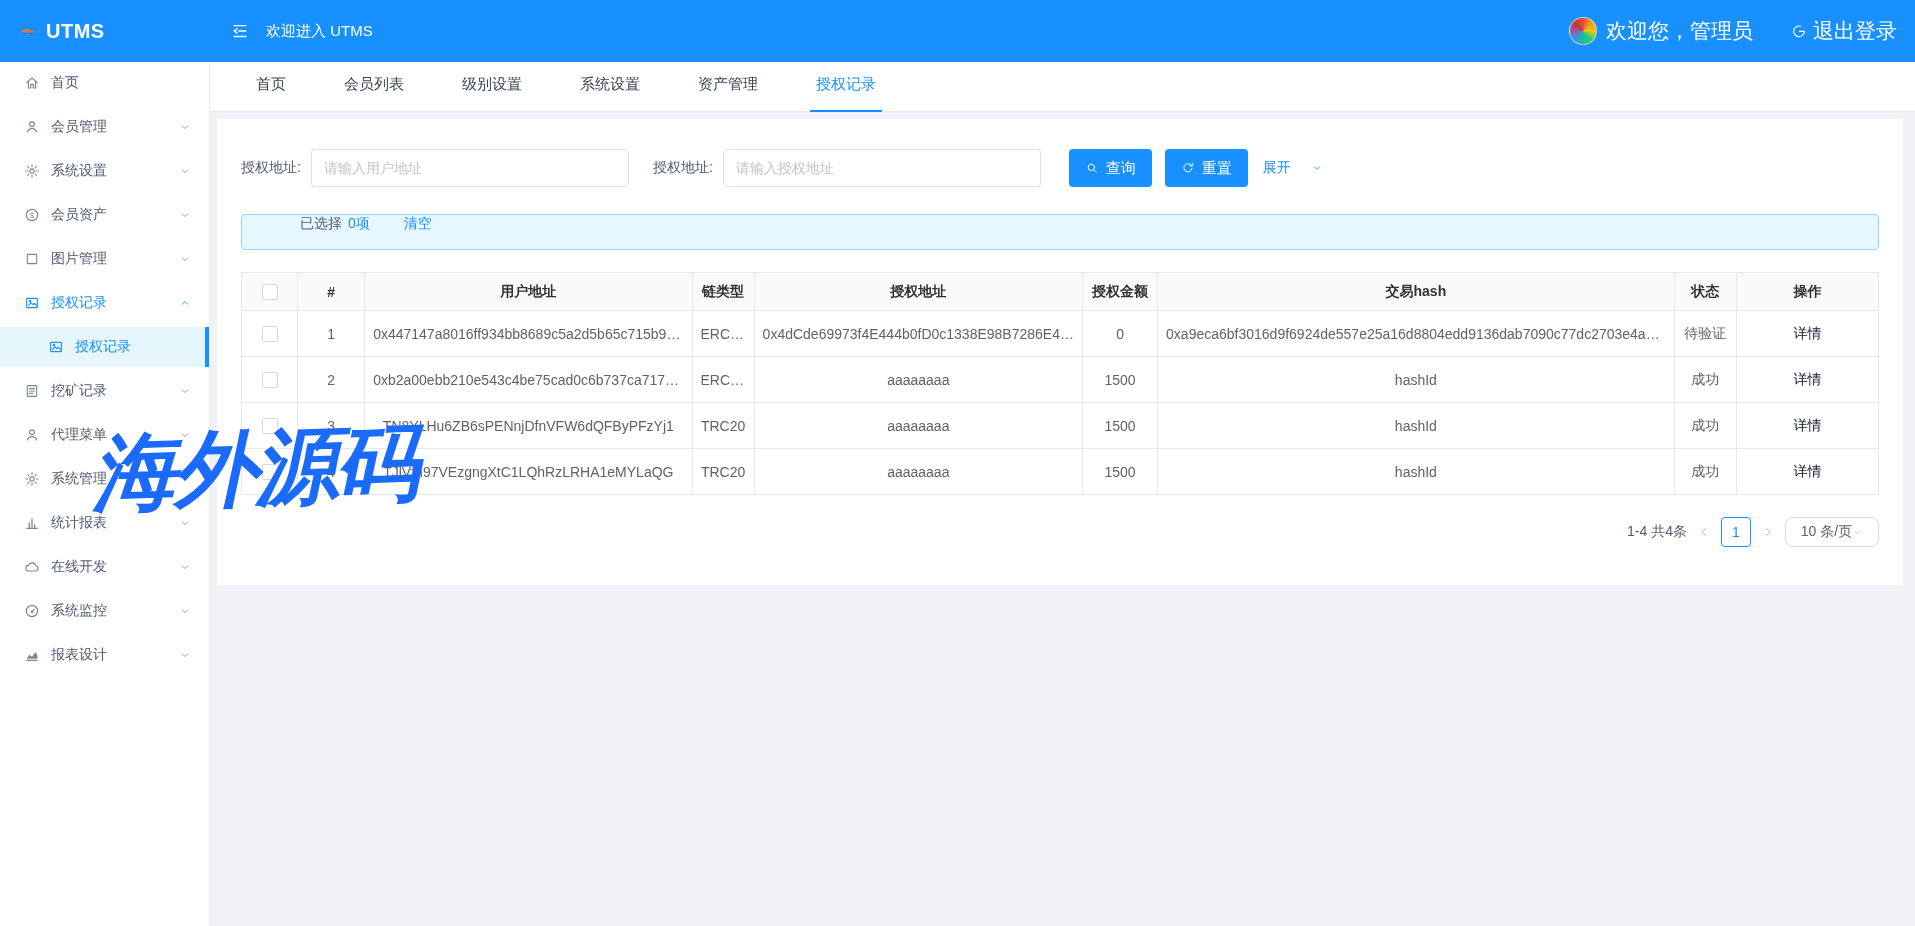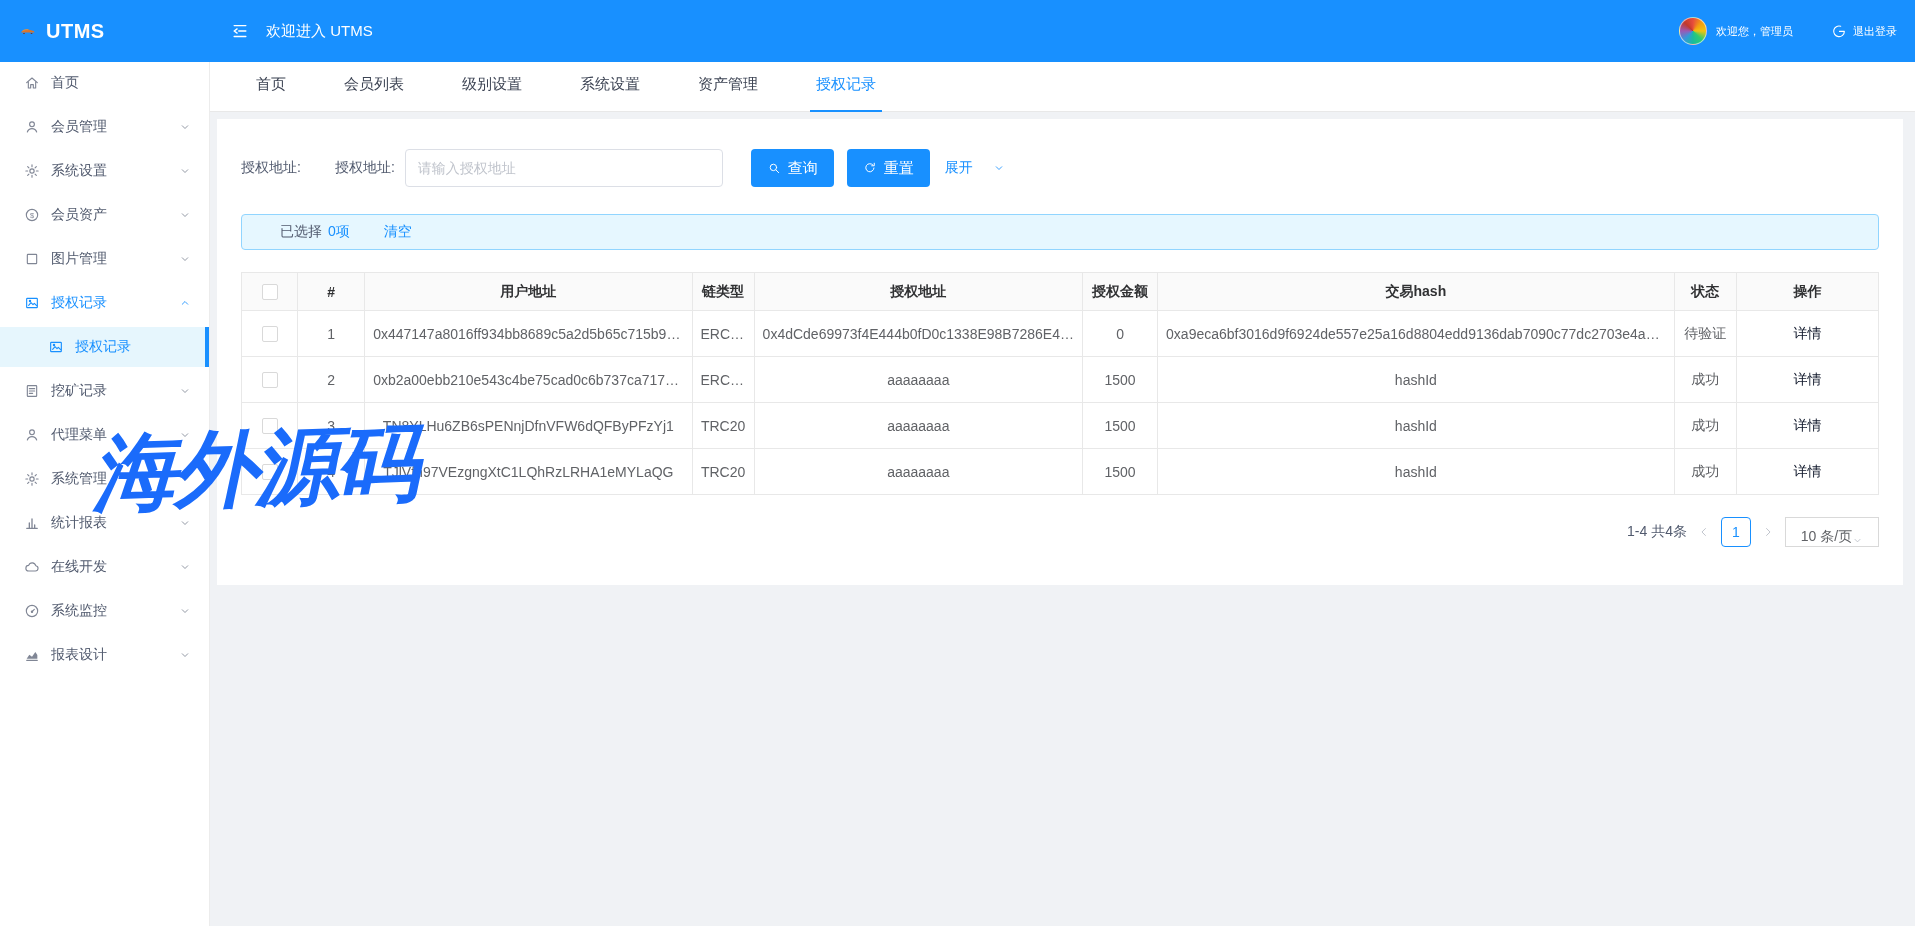--- a/index.html
+++ b/index.html
@@ -14,21 +14,21 @@
   
   .topbar {
     position: absolute; top: 0; left: 0; right: 0; height: 62px;
     background: #1890ff; color: #fff; display: flex; align-items: center; z-index: 20;
   }
   .brand-area { width: 210px; display: flex; align-items: center; padding-left: 20px; gap: 10px; flex: none; }
   .brand-text { font-size: 20px; font-weight: bold; letter-spacing: .5px; }
   .fold { margin-left: 20px; cursor: pointer; }
   .fold svg { width: 20px; height: 20px; }
   .welcome { margin-left: 16px; font-size: 15px; }
-  .topbar-right { margin-left: auto; display: flex; align-items: center; padding-right: 18px; font-size: 11px; }
+  .topbar-right { margin-left: auto; display: flex; align-items: center; padding-right: 18px; font-size: 21px; }
   .avatar {
     width: 28px; height: 28px; border-radius: 50%; margin-right: 9px;
     background: conic-gradient(#e74c3c,#f39c12,#f1c40f,#2ecc71,#1abc9c,#3498db,#9b59b6,#c0392b,#e74c3c);
     border: 1px solid rgba(255,255,255,.6);
   }
   .logout-group { display: flex; align-items: center; gap: 6px; margin-left: 38px; cursor: pointer; }
   .logout-group svg { width: 16px; height: 16px; }
 
   
   .sidebar {
@@ -81,21 +81,21 @@
   }
   .btn svg { width: 14px; height: 14px; }
   .btn-search { margin-left: 28px; }
   .btn-reset { margin-left: 13px; }
   .expand-link { color: #1890ff; margin-left: 15px; display: flex; align-items: center; gap: 20px; cursor: pointer; }
   .expand-link svg { width: 12px; height: 12px; }
 
   
   .alert {
     margin-top: 27px; height: 36px; background: #e6f7ff; border: 1px solid #91d5ff;
-    border-radius: 4px; display: flex; align-items: center; padding-left: 38px;
+    border-radius: 4px; display: flex; align-items: flex-start; padding-left: 58px;
   }
   .sel-count { color: #1890ff; margin-left: 6px; }
   .clear-link { color: #1890ff; margin-left: 34px; cursor: pointer; }
 
   
   table { margin-top: 22px; width: 100%; border-collapse: collapse; table-layout: fixed; }
   th, td {
     border: 1px solid #e8e8e8; text-align: center; padding: 4px 8px;
     overflow: hidden; white-space: nowrap; text-overflow: ellipsis; color: #606266;
   }
@@ -109,22 +109,22 @@
 
   
   .pagination { margin-top: 22px; display: flex; justify-content: flex-end; align-items: center; gap: 10px; color: #515a6e; }
   .page-arrow { color: #c0c4cc; cursor: pointer; display: flex; }
   .page-arrow svg { width: 14px; height: 14px; }
   .page-num {
     min-width: 30px; height: 30px; border: 1px solid #1890ff; border-radius: 4px; color: #1890ff;
     display: flex; align-items: center; justify-content: center; background: #fff; cursor: pointer;
   }
   .page-size {
-    min-width: 94px; height: 30px; border: 1px solid #d9d9d9; border-radius: 0; background: #fff;
-    display: flex; align-items: flex-end; justify-content: center; gap: 0; color: #606266; cursor: pointer;
+    min-width: 94px; height: 30px; border: 1px solid #d9d9d9; border-radius: 8px; background: #fff;
+    display: flex; align-items: center; justify-content: center; gap: 0; color: #606266; cursor: pointer;
   }
   .page-size svg { width: 11px; height: 11px; color: #b4b9c2; }
 
   
   .watermark {
     position: absolute; left: 92px; top: 412px; z-index: 60; pointer-events: none;
     font-size: 84px; font-weight: bold; font-style: italic; letter-spacing: -3px;
     color: #1a6bfb; transform: rotate(-2deg); font-family: "DejaVu Serif", serif; white-space: nowrap;
   }
 </style>
@@ -360,20 +360,21 @@
       <div class="tab">级别设置</div>
       <div class="tab">系统设置</div>
       <div class="tab">资产管理</div>
       <div class="tab active">授权记录</div>
     </div>
   <div class="main">
     <div class="card">
 
       <div class="filter-row">
         <span class="f-label">授权地址:</span>
+        <input class="f-input" type="text" placeholder="请输入用户地址" style="">
         <span class="f-label f-group2">授权地址:</span>
         <input class="f-input" type="text" placeholder="请输入授权地址" style="">
         <button class="btn btn-search">
           <span class="icon">
               <svg viewBox="0 0 24 24" fill="none" stroke="currentColor" stroke-width="1.7" stroke-linecap="round" stroke-linejoin="round">
                 <circle cx="11" cy="11" r="5.5"></circle>
                 <path d="M15.5 15.5L20 20"></path>
               </svg>
             </span>
           <span>查询</span>

